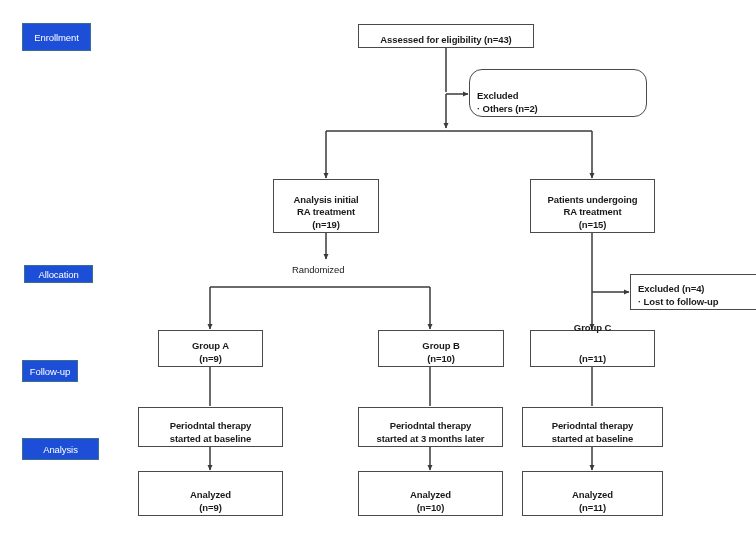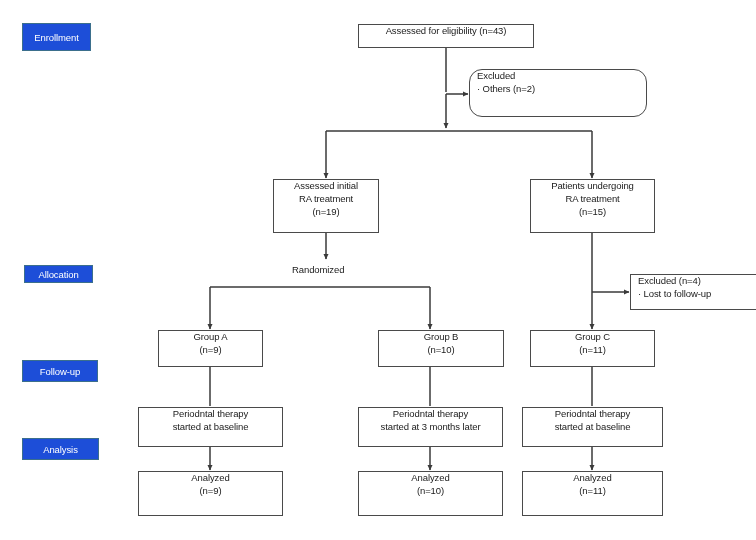--- a/index.html
+++ b/index.html
@@ -28,26 +28,27 @@
     pointer-events: none;
   }
   .node {
     position: absolute;
     box-sizing: border-box;
     border: 1px solid #4a4a4a;
     background: #ffffff;
     display: flex;
     flex-direction: column;
     align-items: center;
-    justify-content: flex-start;
+    justify-content: flex-end;
     text-align: center;
     color: #1a1a1a;
     font-size: 9.5px;
     line-height: 1.35;
     letter-spacing: -0.1px;
+    font-weight: bold;
   }
   .node.left-align {
     align-items: flex-start;
     text-align: left;
     padding-left: 7px;
   }
   .node .line {
     display: block;
     white-space: nowrap;
   }
@@ -116,38 +117,38 @@
       <path d="M592,447 L592,470" marker-end="url(#arrow)"></path>
     </g>
   </svg>
 
   <div class="stage" style="left:22px; top:23px; width:69px; height:28px;">
     <span>Enrollment</span>
   </div>
   <div class="stage" style="left:24px; top:265px; width:69px; height:18px;">
     <span>Allocation</span>
   </div>
-  <div class="stage" style="left:22px; top:360px; width:76px; height:22px;">
+  <div class="stage" style="left:22px; top:360px; width:56px; height:22px;">
     <span>Follow-up</span>
   </div>
   <div class="stage" style="left:22px; top:438px; width:77px; height:22px;">
     <span>Analysis</span>
   </div>
 
   <div class="node" style="left:358px; top:24px; width:176px; height:24px;">
     <span class="line">Assessed for eligibility (n=43)</span>
   </div>
 
   <div class="node left-align" style="left:469px; top:69px; width:178px; height:48px;border-radius:13px;">
     <span class="line">Excluded</span>
     <span class="line">· Others (n=2)</span>
   </div>
 
   <div class="node" style="left:273px; top:179px; width:106px; height:54px;">
-    <span class="line">Assessed initial</span>
+    <span class="line">Analysis initial</span>
     <span class="line">RA treatment</span>
     <span class="line">(n=19)</span>
   </div>
   <div class="node" style="left:530px; top:179px; width:125px; height:54px;">
     <span class="line">Patients undergoing</span>
     <span class="line">RA treatment</span>
     <span class="line">(n=15)</span>
   </div>
 
   <div class="freetext" style="left:292px; top:264px;">Randomized</div>
@@ -158,21 +159,21 @@
   </div>
 
   <div class="node" style="left:158px; top:330px; width:105px; height:37px;">
     <span class="line">Group A</span>
     <span class="line">(n=9)</span>
   </div>
   <div class="node" style="left:378px; top:330px; width:126px; height:37px;">
     <span class="line">Group B</span>
     <span class="line">(n=10)</span>
   </div>
-  <div class="node" style="left:530px; top:330px; width:125px; height:37px;">
+  <div class="node" style="left:530px; top:330px; width:125px; height:37px;gap:18px;">
     <span class="line">Group C</span>
     <span class="line">(n=11)</span>
   </div>
 
   <div class="node" style="left:138px; top:407px; width:145px; height:40px;">
     <span class="line">Periodntal therapy</span>
     <span class="line">started at baseline</span>
   </div>
   <div class="node" style="left:358px; top:407px; width:145px; height:40px;">
     <span class="line">Periodntal therapy</span>

